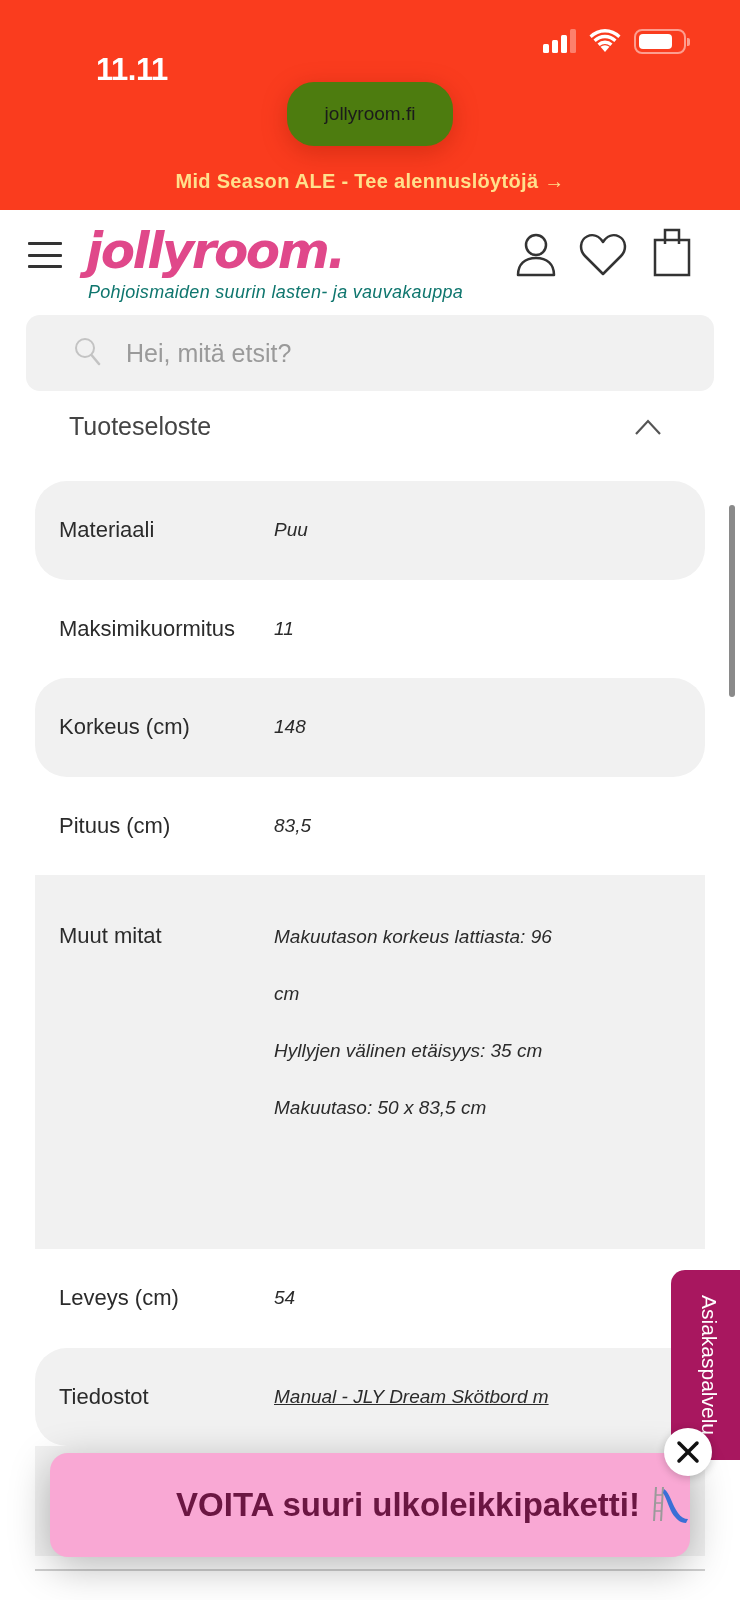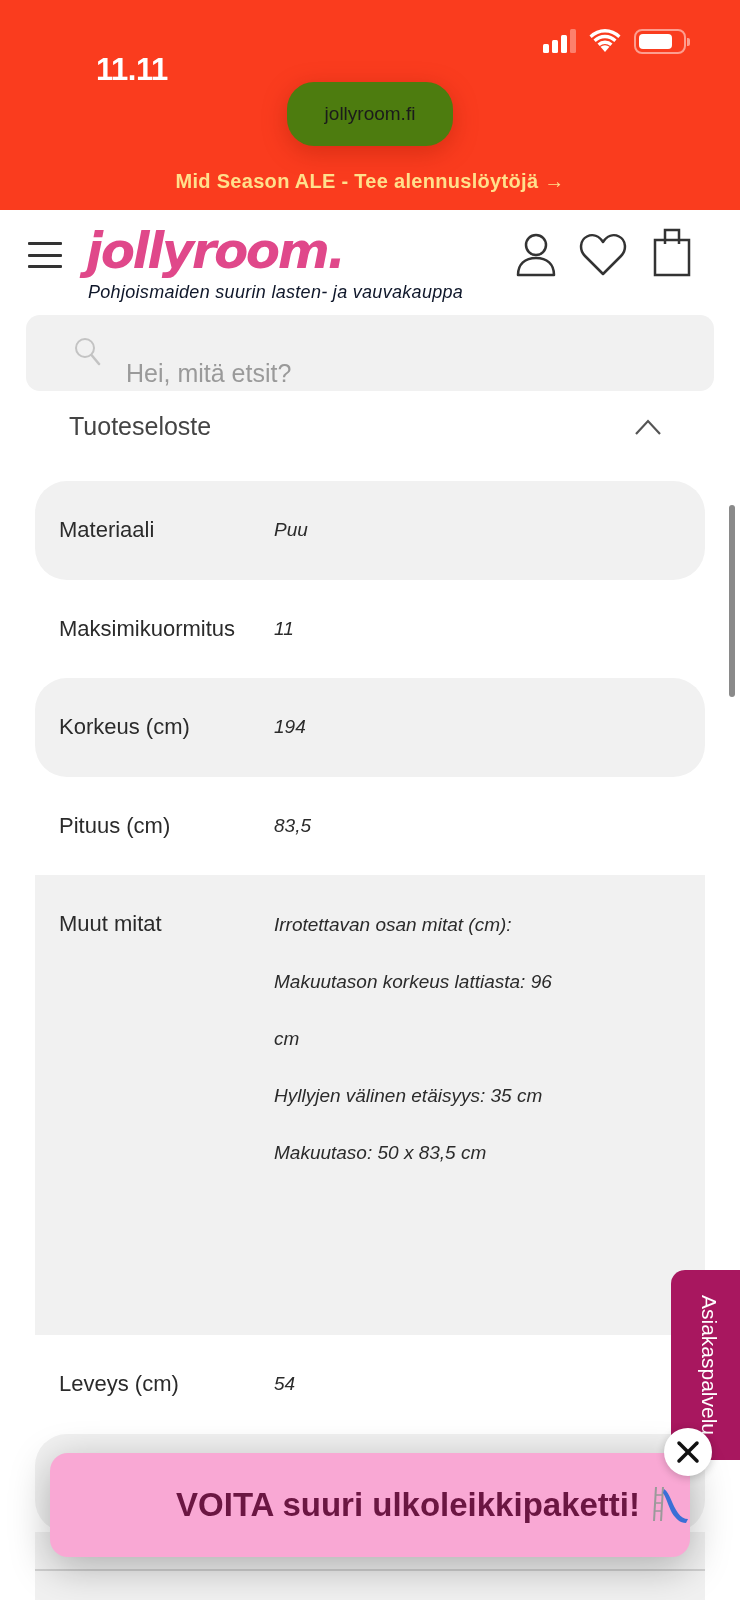--- a/index.html
+++ b/index.html
@@ -18,27 +18,27 @@
   .battery .nub { position: absolute; right: -6px; top: 7px; width: 3px; height: 8px; background: rgba(255,255,255,0.5); border-radius: 0 2px 2px 0; }
 
   .url-pill { position: absolute; left: 287px; top: 82px; width: 166px; height: 64px; border-radius: 27px; background: #4d7c0f; box-shadow: 0 6px 24px rgba(150,20,0,0.35); display: flex; align-items: center; justify-content: center; font-size: 19px; color: #1b1b1b; }
   .promo-banner { position: absolute; left: 0; top: 170px; width: 740px; text-align: center; font-size: 20px; font-weight: bold; color: #ffe08c; letter-spacing: 0.3px; }
 
   
   .header { position: absolute; left: 0; top: 210px; width: 740px; height: 100px; background: #fff; font-style: italic; }
   .hamburger { position: absolute; left: 28px; top: 32px; width: 34px; height: 26px; display: flex; flex-direction: column; justify-content: space-between; }
   .hamburger span { display: block; height: 3px; background: #333; border-radius: 1px; }
   .logo { position: absolute; left: 86px; top: 12px; font-size: 50px; font-weight: bold; color: #e0488a; letter-spacing: -2.5px; font-family: "DejaVu Sans", sans-serif; }
-  .tagline { position: absolute; left: 88px; top: 72px; font-size: 18px; color: #0f172a; letter-spacing: 0.3px; }
+  .tagline { position: absolute; left: 88px; top: 72px; font-size: 18px; color: #0f766e; letter-spacing: 0.3px; }
   .hdr-icon { position: absolute; top: 22px; }
 
   
   .search { position: absolute; left: 26px; top: 315px; width: 688px; height: 76px; background: #f1f1f1; border-radius: 14px; display: flex; align-items: center; }
   .search-icon { position: absolute; left: 48px; top: 22px; }
-  .search-input { position: absolute; left: 100px; top: 0; height: 76px; width: 560px; border: none; background: transparent; font-size: 25px; color: #9a9a9a; font-family: "Liberation Sans", sans-serif; outline: none; margin-top: 20px; }
+  .search-input { position: absolute; left: 100px; top: 0; height: 76px; width: 560px; border: none; background: transparent; font-size: 25px; color: #9a9a9a; font-family: "Liberation Sans", sans-serif; outline: none; }
   .search-input::placeholder { color: #9a9a9a; }
 
   
   .section-title { position: absolute; left: 35px; top: 412px; font-size: 25px; color: #444; margin-left: 34px; }
   .chevron-up { position: absolute; left: 634px; top: 418px; }
 
   .spec-table { position: absolute; left: 35px; top: 481px; width: 670px; }
   .spec-row { display: flex; width: 670px; }
   .spec-row.alt { background: #f1f1f1; }
   .spec-label { width: 239px; padding-left: 24px; font-size: 22px; color: #2b2b2b; }
@@ -129,44 +129,46 @@
   <div class="spec-row single alt">
     <div class="spec-label">Materiaali</div>
     <div class="spec-value">Puu</div>
   </div>
   <div class="spec-row single">
     <div class="spec-label">Maksimikuormitus</div>
     <div class="spec-value">11</div>
   </div>
   <div class="spec-row single alt">
     <div class="spec-label">Korkeus (cm)</div>
-    <div class="spec-value">194</div>
+    <div class="spec-value">148</div>
   </div>
   <div class="spec-row single">
     <div class="spec-label">Pituus (cm)</div>
     <div class="spec-value">83,5</div>
   </div>
-  <div class="spec-row alt" style="height:460px; padding-top:38px;">
+  <div class="spec-row alt" style="height:374px; padding-top:50px;">
     <div class="spec-label" style="line-height:1;">
       <span>Muut mitat</span>
     </div>
     <div class="spec-value" style="line-height:57px; margin-top:-17px;">
-      <div>Irrotettavan osan mitat (cm):</div>
       <div>Makuutason korkeus lattiasta: 96</div>
       <div>cm</div>
       <div>Hyllyjen välinen etäisyys: 35 cm</div>
       <div>Makuutaso: 50 x 83,5 cm</div>
     </div>
   </div>
   <div class="spec-row single">
     <div class="spec-label">Leveys (cm)</div>
     <div class="spec-value">54</div>
   </div>
   <div class="spec-row single alt">
     <div class="spec-label">Tiedostot</div>
+    <div class="spec-value">
+      <a class="file-link">Manual - JLY Dream Skötbord m</a>
+    </div>
   </div>
   <div class="spec-row alt" style="height:110px;"></div>
 </div>
 <div class="bottom-rule"></div>
 
 <div class="scrollbar-thumb"></div>
 
 <div class="cs-tab">
   <div class="cs-tab-label">Asiakaspalvelu</div>
 </div>

